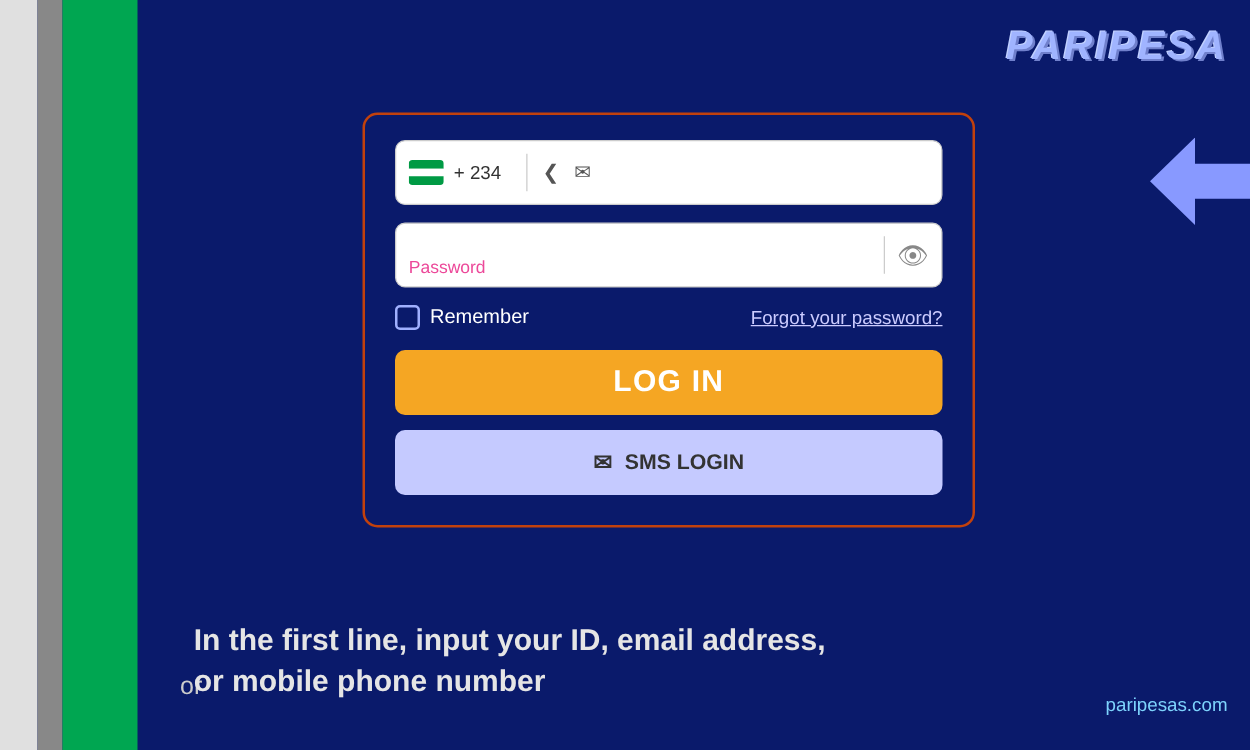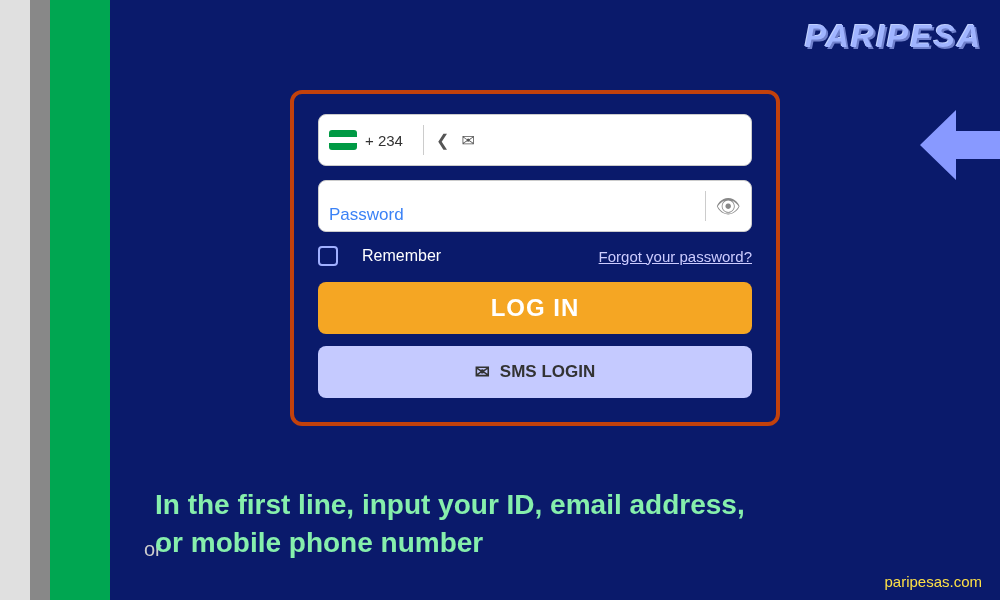--- a/index.html
+++ b/index.html
@@ -69,21 +69,21 @@
       filter: drop-shadow(2px 3px 4px rgba(0,0,0,0.4));
     }
 
     
     .login-card {
       position: absolute;
       left: 290px;
       top: 90px;
       width: 490px;
       background: #0a1a6b;
-      border: 4px solid #c2410c;
+      border: 2px solid #c2410c;
       border-radius: 12px;
       padding: 20px 24px 24px 24px;
     }
 
     
     .phone-row {
       display: flex;
       align-items: center;
       background: white;
       border-radius: 8px;
@@ -144,22 +144,22 @@
       align-items: center;
       background: white;
       border-radius: 8px;
       padding: 0 10px;
       height: 52px;
       margin-bottom: 14px;
       border: 1px solid #ccc;
     }
     .password-placeholder {
       flex: 1;
-      font-size: 17px;
-      color: #3b82f6;
+      font-size: 14px;
+      color: #ec4899;
       margin-top: 18px;
     }
     .pwd-divider {
       width: 1px;
       height: 30px;
       background: #ccc;
       margin: 0 10px;
     }
     .eye-icon {
       color: #888;
@@ -170,21 +170,21 @@
     
     .remember-row {
       display: flex;
       align-items: center;
       justify-content: space-between;
       margin-bottom: 16px;
     }
     .remember-left {
       display: flex;
       align-items: center;
-      gap: 24px;
+      gap: 8px;
     }
     .checkbox {
       width: 20px;
       height: 20px;
       border: 2px solid #a0b0ff;
       border-radius: 4px;
       background: transparent;
       cursor: pointer;
     }
     .remember-label {
@@ -234,33 +234,33 @@
     }
 
     
     .instruction {
       position: absolute;
       bottom: 38px;
       left: 155px;
       width: 600px;
     }
     .instruction-text {
-      font-size: 28px;
+      font-size: 24px;
       font-weight: 900;
-      color: #86efac;
+      color: #e5e5e5;
       line-height: 1.35;
     }
 
     
     .bottom-url {
       position: absolute;
-      bottom: 10px;
+      bottom: 27px;
       right: 18px;
       font-size: 15px;
-      color: #fde047;
+      color: #7dd3fc;
       font-weight: 400;
     }
 
     
     .or-text {
       position: absolute;
       left: 144px;
       top: 538px;
       font-size: 20px;
       color: #ccc;

